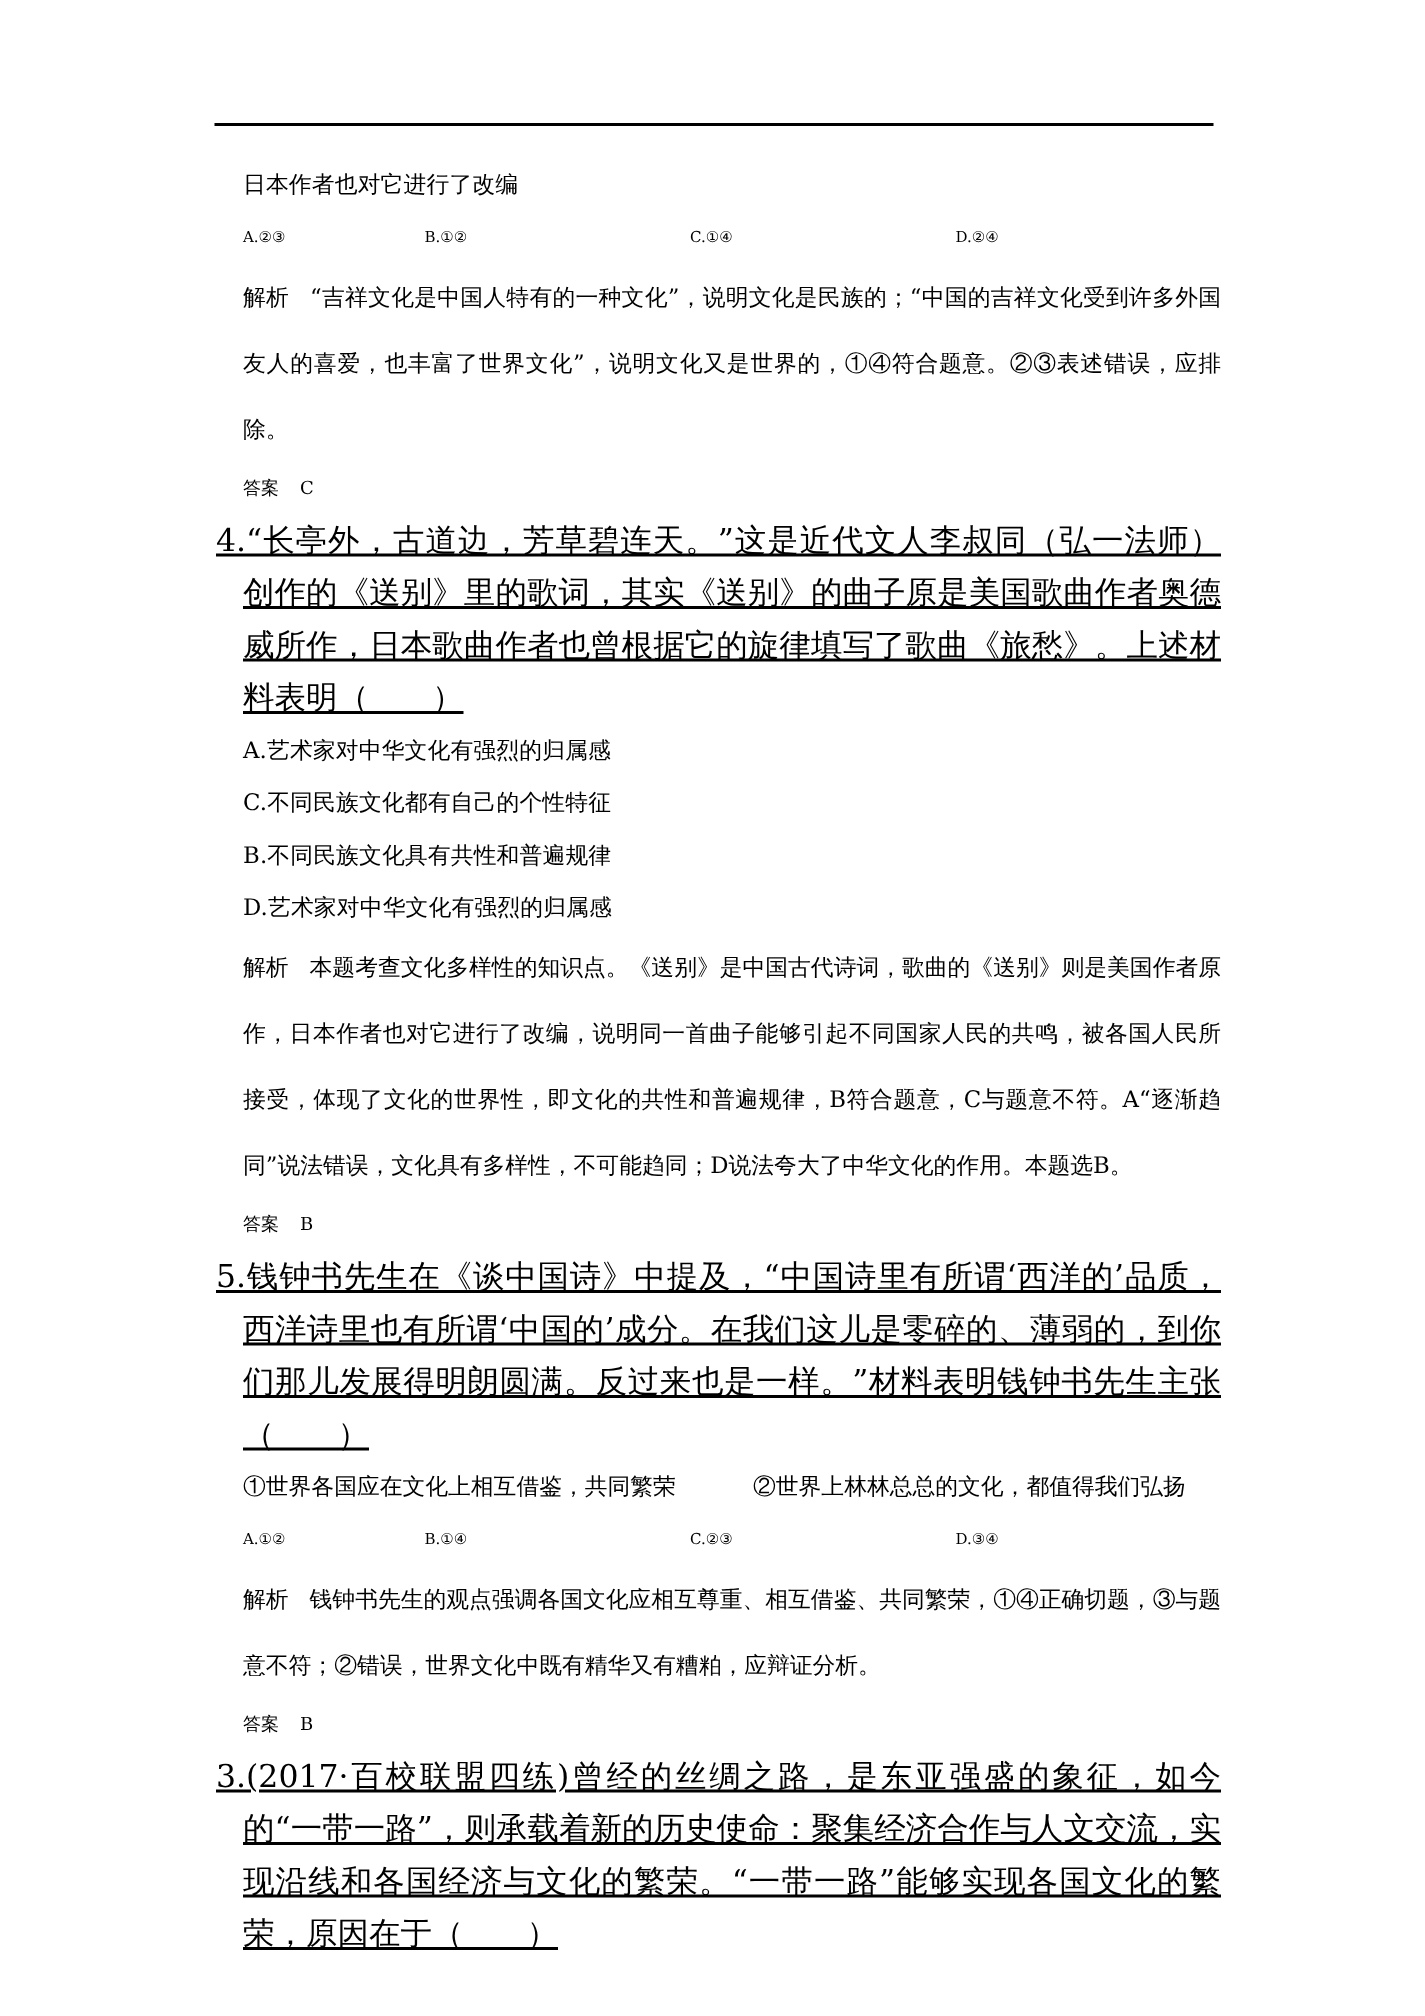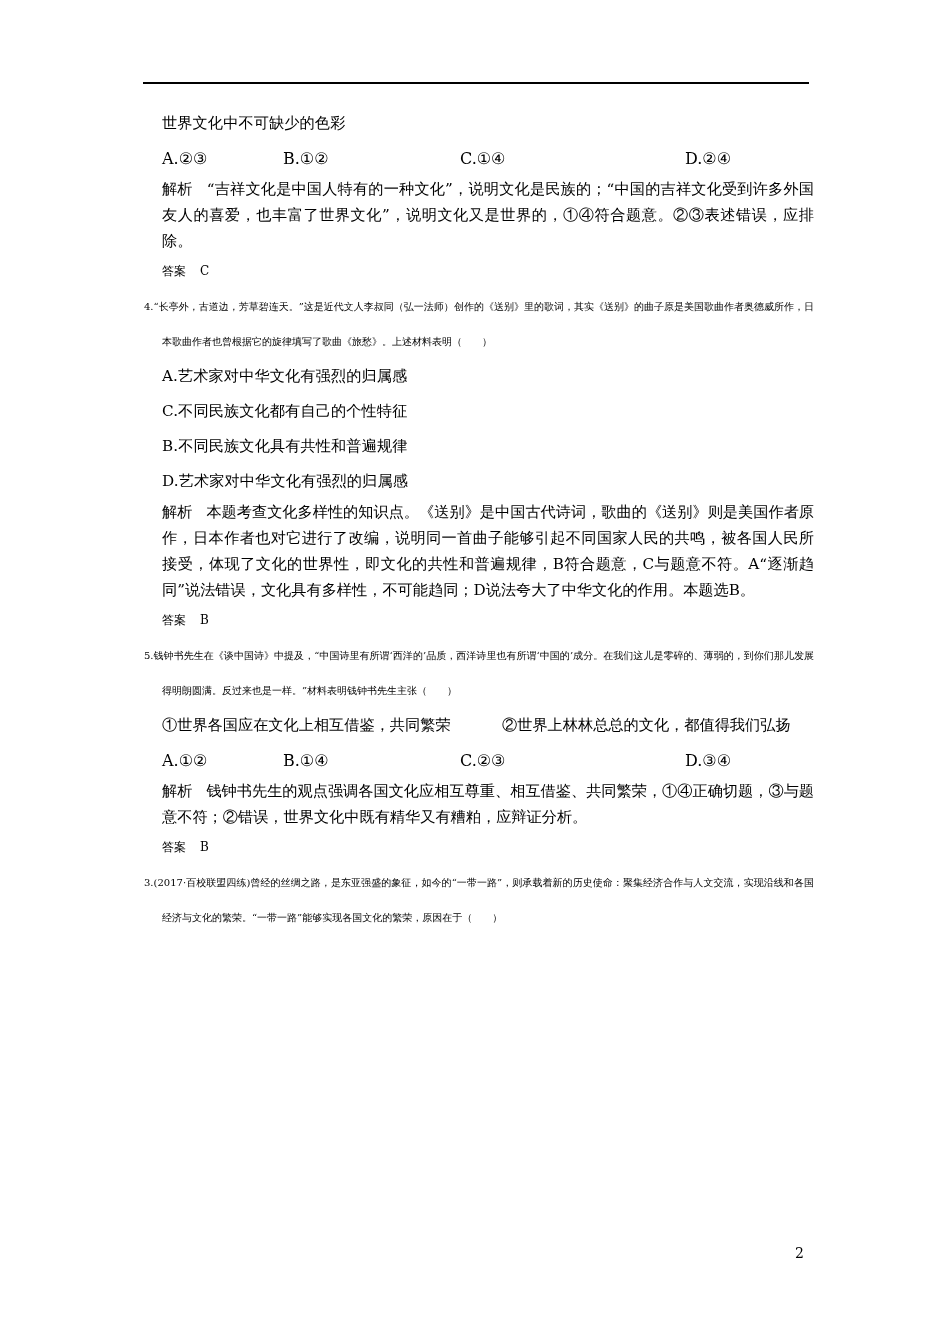--- a/index.html
+++ b/index.html
@@ -54,33 +54,33 @@
 
   
   .indent {
     padding-left: 18px;
   }
 
   
   .opt-row {
     position: relative;
     height: 35px;
-    font-size: 16px;
+    font-size: 10px;
     line-height: 35px;
     padding-left: 18px;
   }
   .opt-row .opt {
     position: absolute;
     top: 0;
     white-space: nowrap;
   }
   .opt-a { left: 18px; }
   .opt-b { left: 139px; }
   .opt-c { left: 316px; }
-  .opt-d { left: 493px; margin-left: 48px; }
+  .opt-d { left: 493px; }
 
   
   .stmt-row {
     position: relative;
     height: 35px;
     font-size: 15.2px;
     line-height: 35px;
     padding-left: 18px;
   }
   .stmt-row .stmt {
@@ -103,55 +103,56 @@
     margin-right: 14px;
   }
 
   .ans-val {
     font-family: "DejaVu Serif", "Liberation Serif", serif;
   }
 
   
   .para {
     font-size: 15.2px;
-    line-height: 26px;
+    line-height: 44px;
     padding-left: 18px;
     text-align: justify;
     text-justify: inter-character;
     text-align-last: left;
   }
   .para-q {
-    font-size: 10px;
+    font-size: 21px;
     line-height: 35px;
     padding-left: 18px;
     text-indent: -18px;
     text-align: justify;
     text-justify: inter-character;
     text-align-last: left;
+    text-decoration: underline;
   }
 
   .page-number {
     position: absolute;
     left: 795px;
     top: 1243px;
     font-size: 14px;
     line-height: 20px;
     font-family: "DejaVu Serif", "Liberation Serif", serif;
   }
 </style>
 </head>
 <body>
 
 <div class="page">
 
   <div class="header-rule"></div>
 
   <div class="content">
 
-    <div class="line indent">世界文化中不可缺少的色彩</div>
+    <div class="line indent">日本作者也对它进行了改编</div>
 
     <div class="opt-row">
       <span class="opt opt-a">A.②③</span>
       <span class="opt opt-b">B.①②</span>
       <span class="opt opt-c">C.①④</span>
       <span class="opt opt-d">D.②④</span>
     </div>
 
     <div class="para"><span class="tag">解析</span><span>“吉祥文化是中国人特有的一种文化”，说明文化是民族的；“中国的吉祥文化受到许多外国友人的喜爱，也丰富了世界文化”，说明文化又是世界的，①④符合题意。②③表述错误，应排除。</span></div>
 

